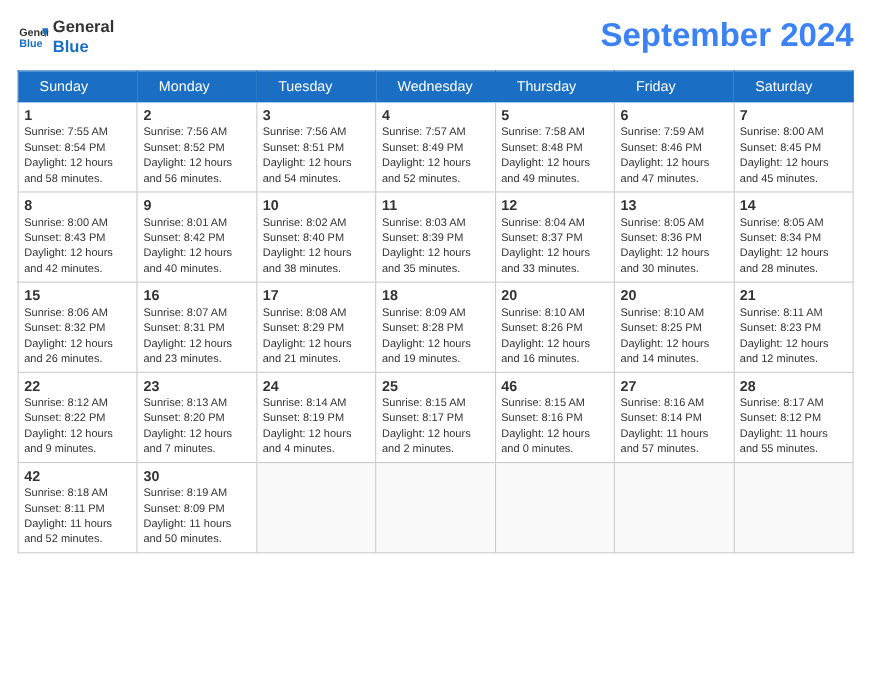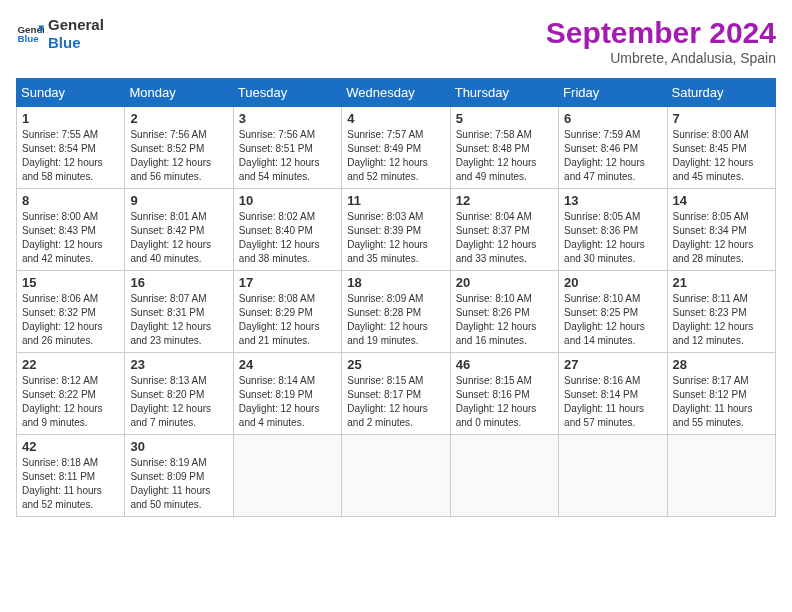--- a/index.html
+++ b/index.html
@@ -24,35 +24,35 @@
     .logo-icon {
       width: 28px;
       height: 28px;
     }
     .title-block {
       text-align: right;
     }
     .month-year {
       font-size: 30px;
       font-weight: bold;
-      color: #a21caf;
+      color: #3b82f6;
     }
     .location {
       font-size: 14px;
       color: #555;
     }
     .calendar {
       width: 100%;
       border-collapse: collapse;
       font-size: 11px;
     }
     .calendar th {
       background-color: #1a6fc4;
       color: #fff;
-      padding: 6px 4px;
+      padding: 6px 19px;
       text-align: left;
       font-size: 13px;
       font-weight: normal;
       border: 1px solid #1a6fc4;
     }
     .calendar td {
       border: 1px solid #ccc;
       vertical-align: top;
       padding: 4px 5px;
       height: 80px;
@@ -88,21 +88,20 @@
       <text x="2" y="32" font-size="14" font-weight="bold" fill="#1a6fc4" font-family="Arial">Blue</text>
       <polygon points="32,8 40,8 36,20" fill="#1a6fc4"></polygon>
     </svg>
     <div style="display:flex;flex-direction:column;line-height:1.2;">
       <span style="font-size:15px;font-weight:bold;color:#333;">General</span>
       <span style="font-size:15px;font-weight:bold;color:#1a6fc4;">Blue</span>
     </div>
   </div>
   <div class="title-block">
     <div class="month-year">September 2024</div>
-    <div class="location">Umbrete, Andalusia, Spain</div>
   </div>
 </div>
 
 <table class="calendar">
   <thead>
     <tr>
     <th>Sunday</th>
         <th>Monday</th>
         <th>Tuesday</th>
         <th>Wednesday</th>

